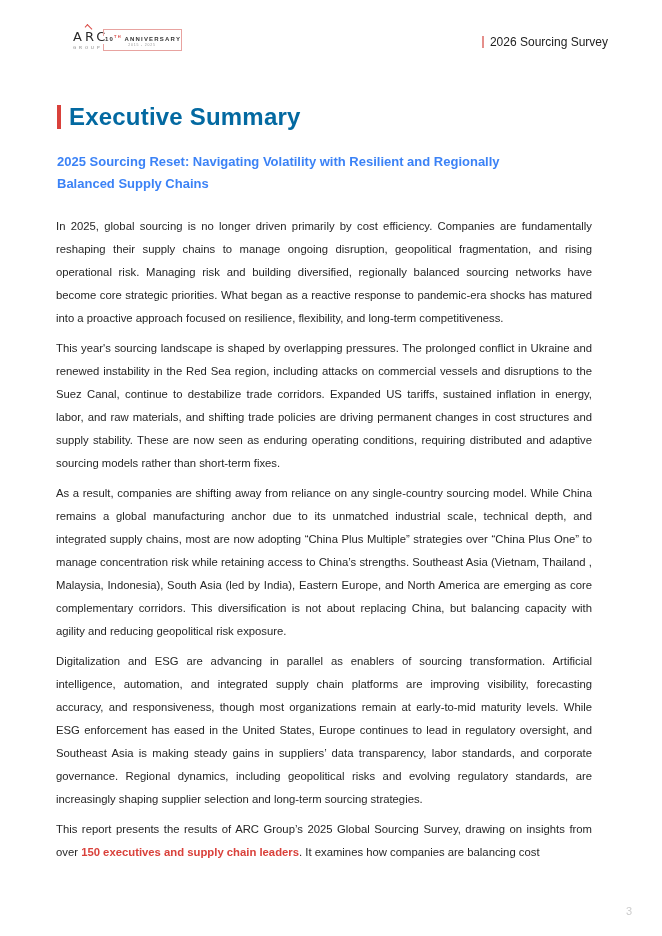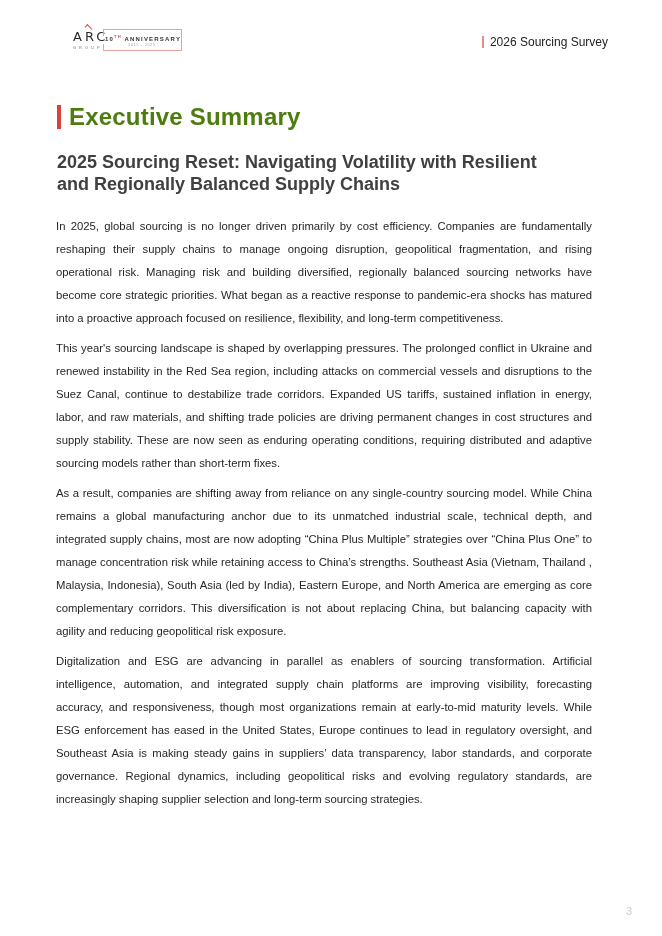--- a/index.html
+++ b/index.html
@@ -12,22 +12,22 @@
     .anniv { position: absolute; left: 46px; top: 2px; width: 78px; height: 20px; border: 1px solid #e8a3a0; border-left-width: 0; }
     .anniv::before { content: ""; position: absolute; left: 0; top: 0; height: 6px; border-left: 1px solid #e8a3a0; }
     .anniv::after { content: ""; position: absolute; left: 0; bottom: 0; height: 6px; border-left: 1px solid #e8a3a0; }
     .anniv-title { position: absolute; left: 2px; top: 4px; font-size: 6px; font-weight: bold; letter-spacing: 1.2px; color: #333; white-space: nowrap; }
     .anniv-title .th { color: #d94a45; }
     .anniv-years { position: absolute; left: 0; right: 0; top: 13px; text-align: center; font-size: 3.5px; color: #999; letter-spacing: 0.8px; }
     .header-right { position: absolute; right: 54px; top: 35px; font-size: 12px; color: #222; display: flex; align-items: center; }
     .header-bar { width: 2px; height: 12px; background: #e58f8b; margin-right: 6px; }
     .title-wrap { position: absolute; left: 57px; top: 103px; display: flex; align-items: center; }
     .title-bar { width: 4px; height: 24px; background: #d9413b; margin-right: 8px; }
-    .title { font-size: 24px; font-weight: bold; color: #4d7c0f; letter-spacing: 0.2px; }
-    .subtitle { position: absolute; left: 57px; top: 151px; width: 500px; font-size: 18px; font-weight: bold; color: #404040; line-height: 22px; }
+    .title { font-size: 24px; font-weight: bold; color: #0369a1; letter-spacing: 0.2px; }
+    .subtitle { position: absolute; left: 57px; top: 151px; width: 500px; font-size: 13px; font-weight: bold; color: #3b82f6; line-height: 22px; }
     .body-text { position: absolute; left: 56px; top: 215px; width: 552px; }
     .para { font-size: 11.3px; line-height: 23px; text-align: justify; margin: 0 16px 7px 0; color: #262626; }
     .hl { color: #d9413b; font-weight: bold; }
     .page-num { position: absolute; right: 30px; top: 905px; font-size: 11px; color: #cccccc; }
   </style>
 </head>
 <body>
 
 <div class="logo">
   <div class="arc">
@@ -51,15 +51,16 @@
   <div class="title">Executive Summary</div>
 </div>
 
 <div class="subtitle">2025 Sourcing Reset: Navigating Volatility with Resilient and Regionally Balanced Supply Chains</div>
 
 <div class="body-text">
   <p class="para">In 2025, global sourcing is no longer driven primarily by cost efficiency. Companies are fundamentally reshaping their supply chains to manage ongoing disruption, geopolitical fragmentation, and rising operational risk. Managing risk and building diversified, regionally balanced sourcing networks have become core strategic priorities. What began as a reactive response to pandemic-era shocks has matured into a proactive approach focused on resilience, flexibility, and long-term competitiveness.</p>
   <p class="para">This year's sourcing landscape is shaped by overlapping pressures. The prolonged conflict in Ukraine and renewed instability in the Red Sea region, including attacks on commercial vessels and disruptions to the Suez Canal, continue to destabilize trade corridors. Expanded US tariffs, sustained inflation in energy, labor, and raw materials, and shifting trade policies are driving permanent changes in cost structures and supply stability. These are now seen as enduring operating conditions, requiring distributed and adaptive sourcing models rather than short-term fixes.</p>
   <p class="para">As a result, companies are shifting away from reliance on any single-country sourcing model. While China remains a global manufacturing anchor due to its unmatched industrial scale, technical depth, and integrated supply chains, most are now adopting “China Plus Multiple” strategies over “China Plus One” to manage concentration risk while retaining access to China’s strengths. Southeast Asia (Vietnam, Thailand , Malaysia, Indonesia), South Asia (led by India), Eastern Europe, and North America are emerging as core complementary corridors. This diversification is not about replacing China, but balancing capacity with agility and reducing geopolitical risk exposure.</p>
   <p class="para">Digitalization and ESG are advancing in parallel as enablers of sourcing transformation. Artificial intelligence, automation, and integrated supply chain platforms are improving visibility, forecasting accuracy, and responsiveness, though most organizations remain at early-to-mid maturity levels. While ESG enforcement has eased in the United States, Europe continues to lead in regulatory oversight, and Southeast Asia is making steady gains in suppliers’ data transparency, labor standards, and corporate governance. Regional dynamics, including geopolitical risks and evolving regulatory standards, are increasingly shaping supplier selection and long-term sourcing strategies.</p>
+  <p class="para"><span>This report presents the results of ARC Group’s 2025 Global Sourcing Survey, drawing on insights from over </span><span class="hl">150 executives and supply chain leaders</span><span>. It examines how companies are balancing cost</span></p>
 </div>
 
 <div class="page-num">3</div>
 
 </body></html>

